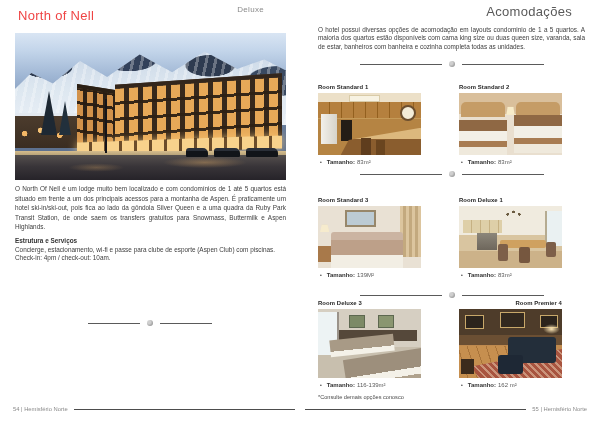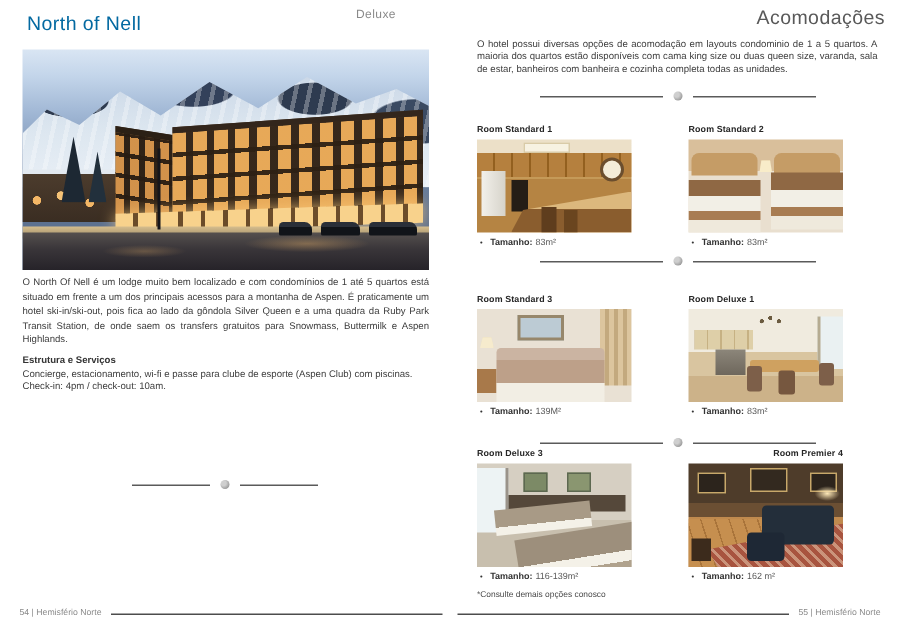--- a/index.html
+++ b/index.html
@@ -3,22 +3,22 @@
 <meta charset="utf-8">
 <style>
   html,body{margin:0;padding:0;background:#e9e9e9;}
   .spread{position:relative;width:600px;height:424px;background:#ffffff;overflow:hidden;
           font-family:"Liberation Sans",sans-serif;color:#3d3d3d;}
   .page{position:absolute;top:0;height:424px;width:300px;}
   #pageL{left:0;} #pageR{left:300px;}
 
   
   .loc-label{position:absolute;top:5px;right:36px;font-size:8px;color:#8a8a8a;letter-spacing:.3px;}
-  .titleL{position:absolute;top:8px;left:18px;font-size:13px;color:#0369a1;letter-spacing:.3px;}
-  .titleR{position:absolute;top:4px;right:10px;font-size:13px;color:#595959;letter-spacing:.3px;}
+  .titleL{position:absolute;top:8px;left:18px;font-size:13px;color:#ef4444;letter-spacing:.3px;}
+  .titleR{position:absolute;top:4px;right:28px;font-size:13px;color:#595959;letter-spacing:.3px;}
 
   
   .desc{position:absolute;top:184px;left:15px;width:271px;font-size:6.4px;line-height:1.5;
         text-align:justify;color:#3d3d3d;}
   .svc{position:absolute;top:237px;left:15px;width:271px;font-size:6.4px;line-height:1.35;color:#3d3d3d;}
   .svc .h{font-weight:bold;color:#333;}
   .intro{position:absolute;top:26px;left:18px;width:267px;font-size:6.4px;line-height:1.3;
          text-align:justify;color:#3d3d3d;}
   .footnote{position:absolute;top:394px;left:18px;font-size:5.6px;color:#4a4a4a;}
 

